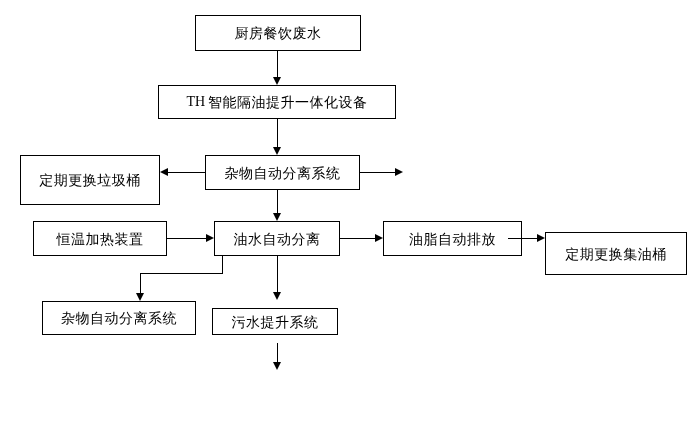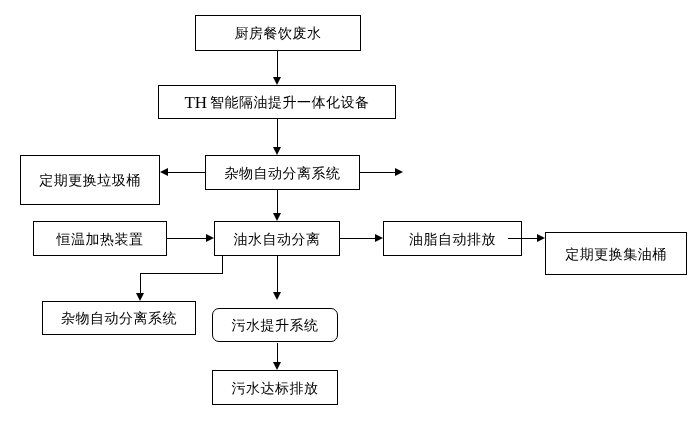--- a/index.html
+++ b/index.html
@@ -30,21 +30,21 @@
     line-height: 1;
     letter-spacing: 0.5px;
     white-space: nowrap;
     text-align: center;
   }
   .node.serif-lead {
     font-family: "DejaVu Sans", "Liberation Sans", sans-serif;
   }
   .node .lead {
     font-family: "Liberation Serif", "DejaVu Serif", serif;
-    font-size: 17px;
+    font-size: 14px;
     letter-spacing: 0;
     margin-right: 3px;
   }
   .edge-h, .edge-v {
     position: absolute;
     background: #000000;
   }
   .edge-h { height: 1px; }
   .edge-v { width: 1px; }
   .arrow-down {
@@ -108,27 +108,24 @@
   </div>
 
   <div class="node" style="left:545px; top:232px; width:142px; height:43px;">
     <span>定期更换集油桶</span>
   </div>
 
   <div class="node" style="left:42px; top:301px; width:154px; height:34px;">
     <span>杂物自动分离系统</span>
   </div>
 
-  <div class="node" style="left:212px; top:308px; width:126px; height:34px;border-radius:7px;">
+  <div class="node" style="left:212px; top:308px; width:126px; height:27px;">
     <span>污水提升系统</span>
   </div>
 
-  <div class="node" style="left:212px; top:370px; width:126px; height:35px;">
-    <span>污水达标排放</span>
-  </div>
 
   <div class="edge-v" style="left:277px; top:51px; height:26px;"></div>
   <div class="arrow-down" style="left:273px; top:77px;"></div>
 
   <div class="edge-v" style="left:277px; top:119px; height:28px;"></div>
   <div class="arrow-down" style="left:273px; top:147px;"></div>
 
   <div class="edge-h" style="left:168px; top:172px; width:37px;"></div>
   <div class="arrow-left" style="left:160px; top:168px;"></div>
 

